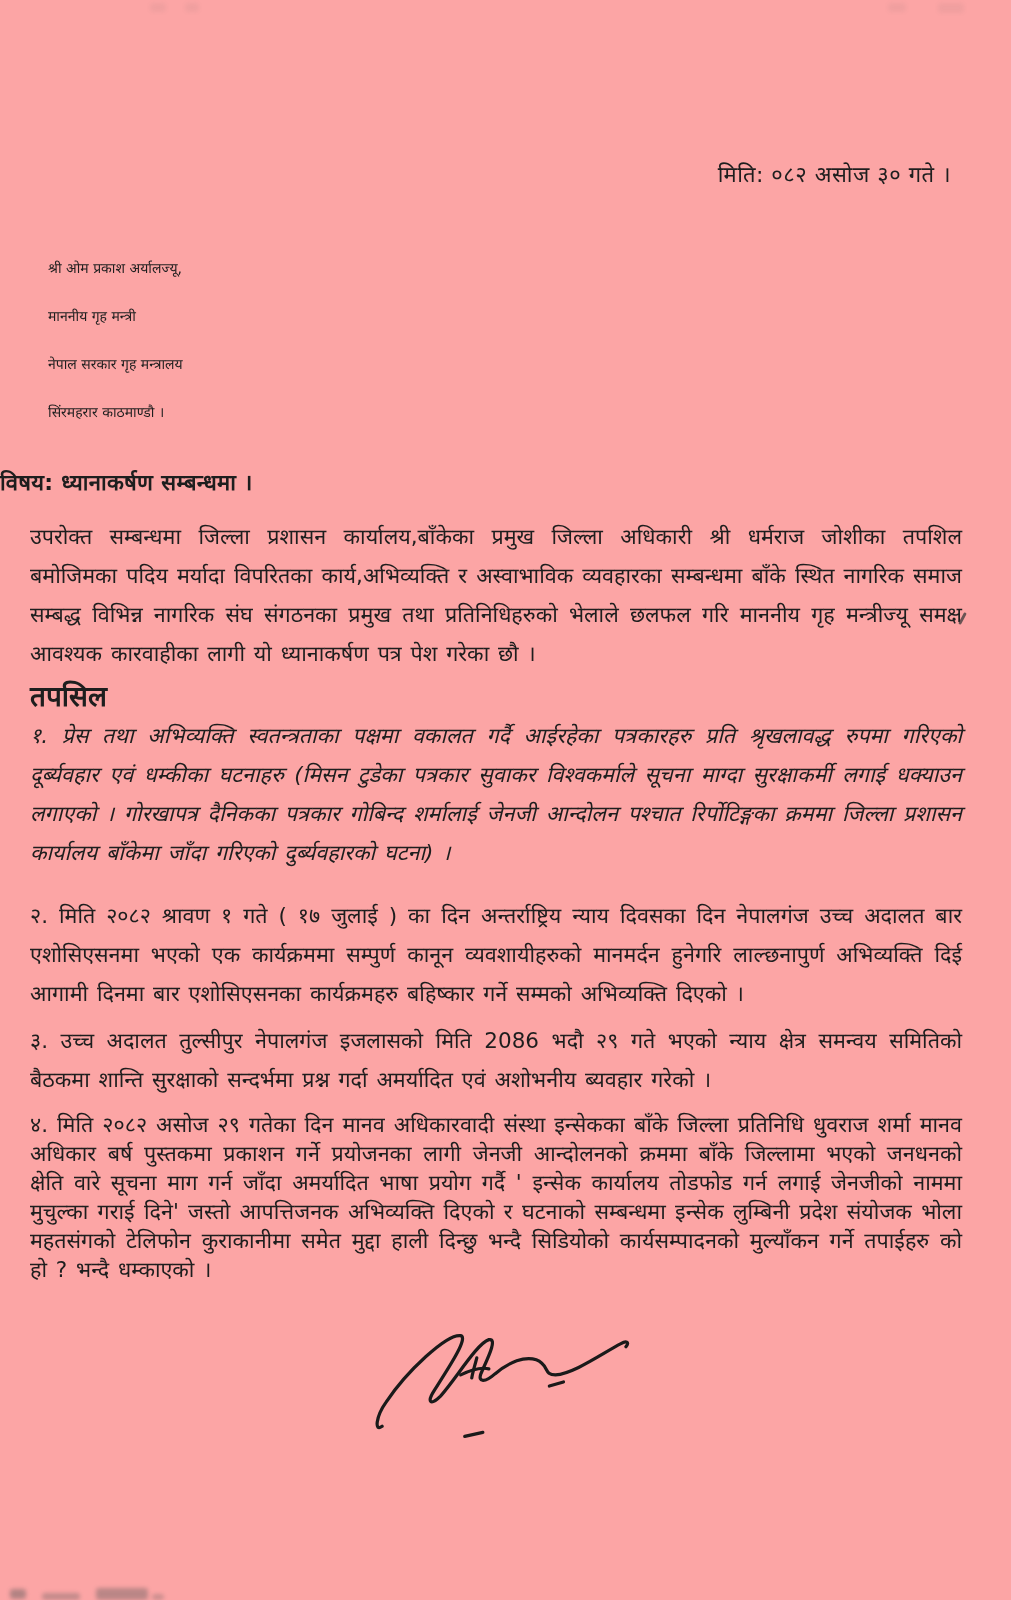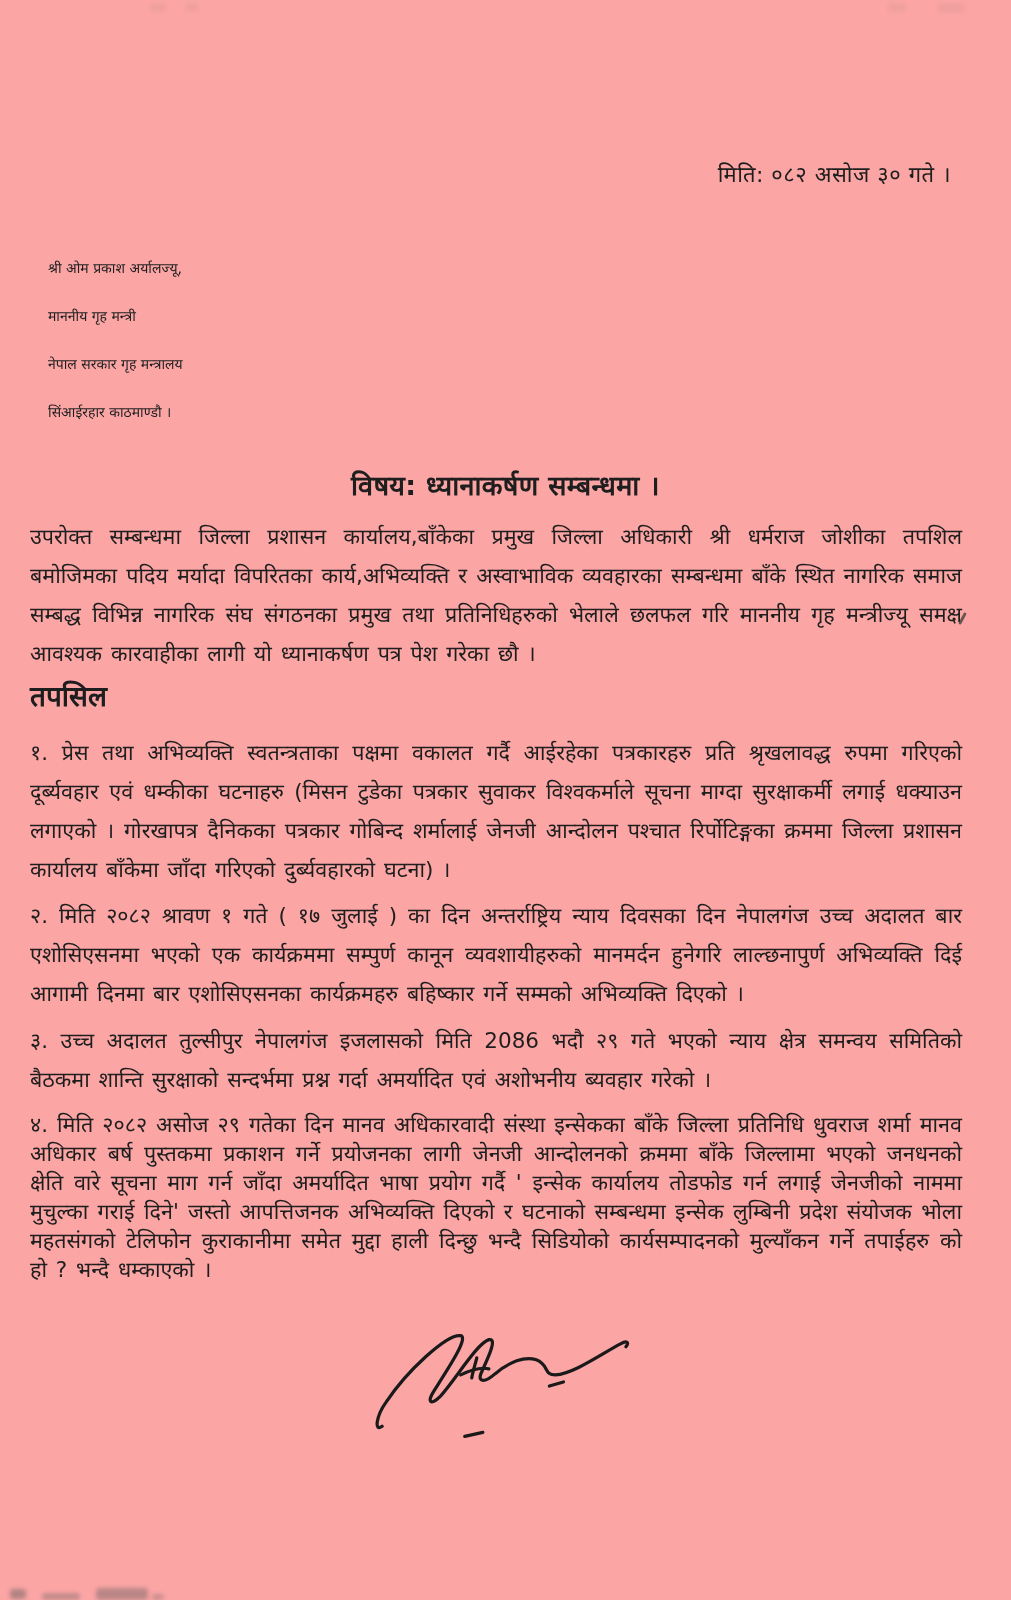--- a/index.html
+++ b/index.html
@@ -26,43 +26,42 @@
     left: 48px;
     top: 258px;
     font-size: 14px;
   }
   .addr-line { margin-bottom: 29px; white-space: nowrap; }
   .subject-line {
     position: absolute;
     left: 0;
     top: 466px;
     width: 100%;
-    text-align: center;
-    font-size: 27px;
+    font-size: 22px;
     font-weight: bold;
     letter-spacing: 0.3px;
   }
   .para {
     position: absolute;
     left: 30px;
     width: 932px;
     font-size: 21.5px;
     line-height: 39px;
     text-align: justify;
     word-spacing: 2px;
   }
   .opening   { top: 517px; }
   .list-heading {
     position: absolute;
     left: 30px;
     top: 676px;
     font-size: 28px;
     font-weight: bold;
   }
-  .item-1 { top: 733px; }
+  .item-1 { top: 716px; font-style: italic; }
   .item-2 { top: 896px; }
   .item-3 { top: 1021px; }
   .item-4 { top: 1110px; line-height: 29px; }
   .signature {
     position: absolute;
     left: 372px;
     top: 1318px;
     width: 262px;
     height: 134px;
   }
@@ -103,21 +102,21 @@
 <body>
 
 <div class="page">
 
   <div class="date-line">मिति: ०८२ असोज ३० गते ।</div>
 
   <div class="addressee">
     <div class="addr-line">श्री ओम प्रकाश अर्यालज्यू,</div>
     <div class="addr-line">माननीय गृह मन्त्री</div>
     <div class="addr-line">नेपाल सरकार गृह मन्त्रालय</div>
-    <div class="addr-line">सिंआईरहार काठमाण्डौ ।</div>
+    <div class="addr-line">सिंरमहरार काठमाण्डौ ।</div>
   </div>
 
   <div class="subject-line">विषय: ध्यानाकर्षण सम्बन्धमा ।</div>
 
   <div class="para opening">उपरोक्त सम्बन्धमा जिल्ला प्रशासन कार्यालय,बाँकेका प्रमुख जिल्ला अधिकारी श्री धर्मराज जोशीका तपशिल बमोजिमका पदिय मर्यादा विपरितका कार्य,अभिव्यक्ति र अस्वाभाविक व्यवहारका सम्बन्धमा बाँके स्थित नागरिक समाज सम्बद्ध विभिन्न नागरिक संघ संगठनका प्रमुख तथा प्रतिनिधिहरुको भेलाले छलफल गरि माननीय गृह मन्त्रीज्यू समक्ष आवश्यक कारवाहीका लागी यो ध्यानाकर्षण पत्र पेश गरेका छौ ।</div>
 
   <div class="list-heading">तपसिल</div>
 
   <div class="para item-1">१. प्रेस तथा अभिव्यक्ति स्वतन्त्रताका पक्षमा वकालत गर्दै आईरहेका पत्रकारहरु प्रति श्रृखलावद्ध रुपमा गरिएको दूर्ब्यवहार एवं धम्कीका घटनाहरु (मिसन टुडेका पत्रकार सुवाकर विश्वकर्माले सूचना माग्दा सुरक्षाकर्मी लगाई धक्याउन लगाएको । गोरखापत्र दैनिकका पत्रकार गोबिन्द शर्मालाई जेनजी आन्दोलन पश्चात रिर्पोटिङ्गका क्रममा जिल्ला प्रशासन कार्यालय बाँकेमा जाँदा गरिएको दुर्ब्यवहारको घटना) ।</div>
 

